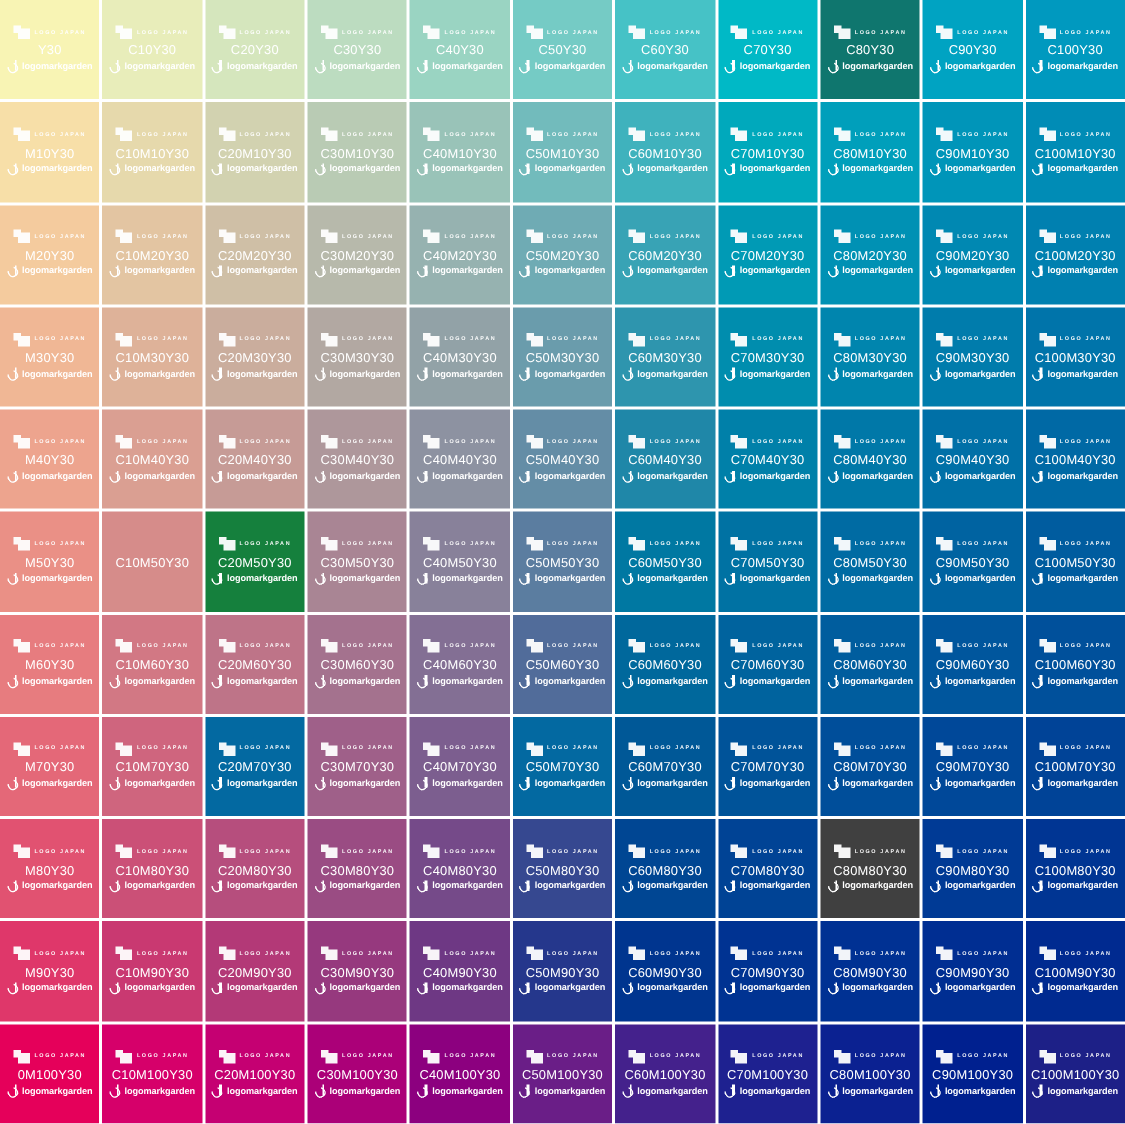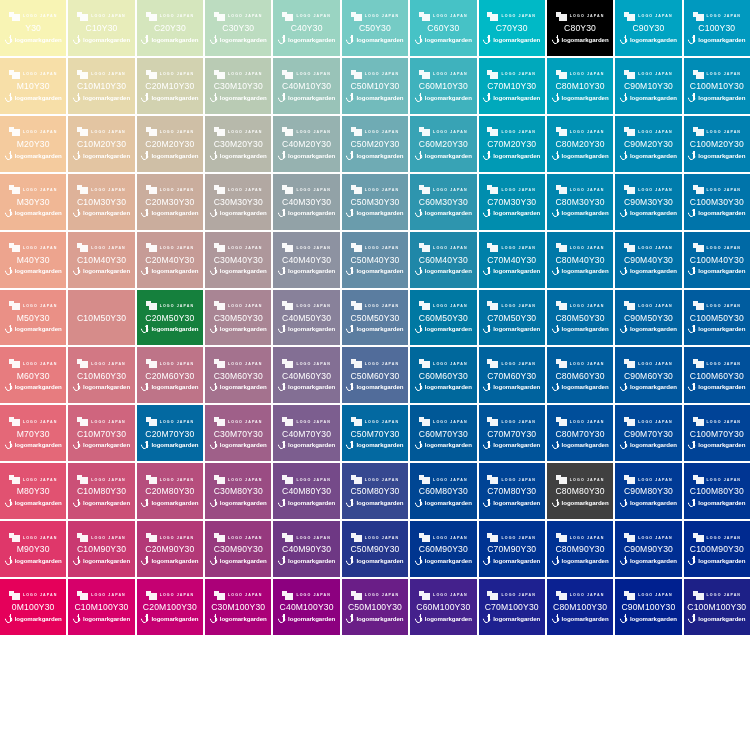--- a/index.html
+++ b/index.html
@@ -12,21 +12,21 @@
     width: 750px;
     height: 749px;
     overflow: hidden;
     font-family: "Liberation Sans", "DejaVu Sans", sans-serif;
   }
   #chart-grid {
     display: grid;
     grid-template-columns: repeat(11, 1fr);
     grid-template-rows: repeat(11, 1fr);
     width: 750px;
-    height: 635px;
+    height: 749px;
     gap: 2px;
     background: #ffffff;
     box-sizing: border-box;
   }
   .swatch {
     position: relative;
     display: flex;
     flex-direction: column;
     align-items: center;
     justify-content: center;
@@ -259,21 +259,21 @@
       </div>
       <div class="code-label">C70Y30</div>
       <div class="logo-bottom">
         <span class="lg-mark">
           <span class="ring"></span>
           <span class="stem"></span>
         </span>
         <span class="lg-text">logomarkgarden</span>
       </div>
     </div>
-    <div class="swatch" style="background-color: #000000;">
+    <div class="swatch" style="background-color: #0f766e;">
       <div class="logo-top">
         <span class="lj-mark">
           <span class="sq-a"></span>
           <span class="sq-b"></span>
         </span>
         <span class="lj-text">LOGO JAPAN</span>
       </div>
       <div class="code-label">C80Y30</div>
       <div class="logo-bottom">
         <span class="lg-mark">

